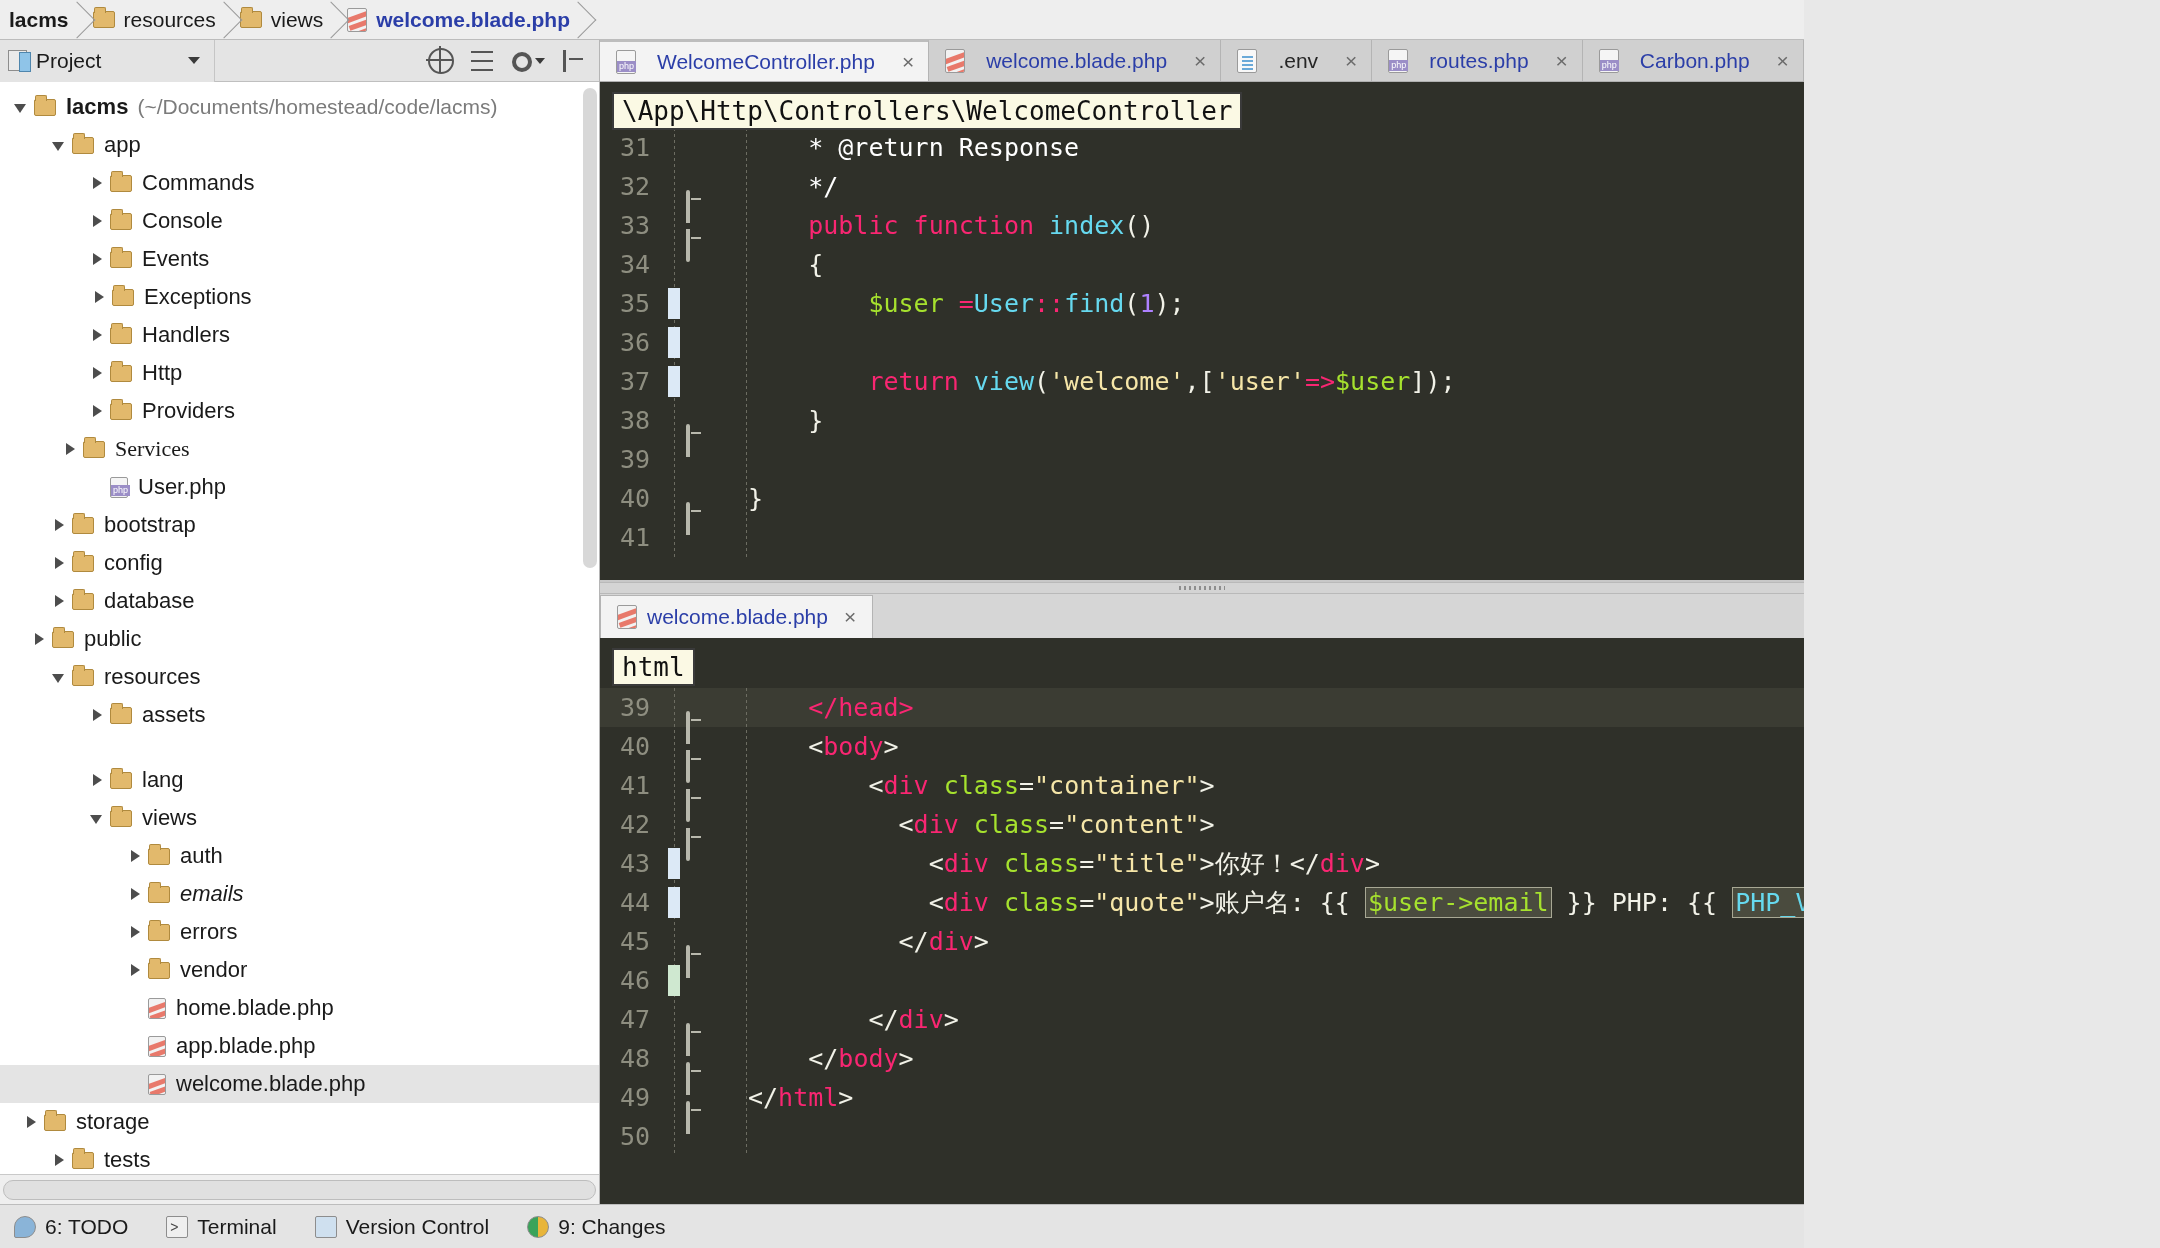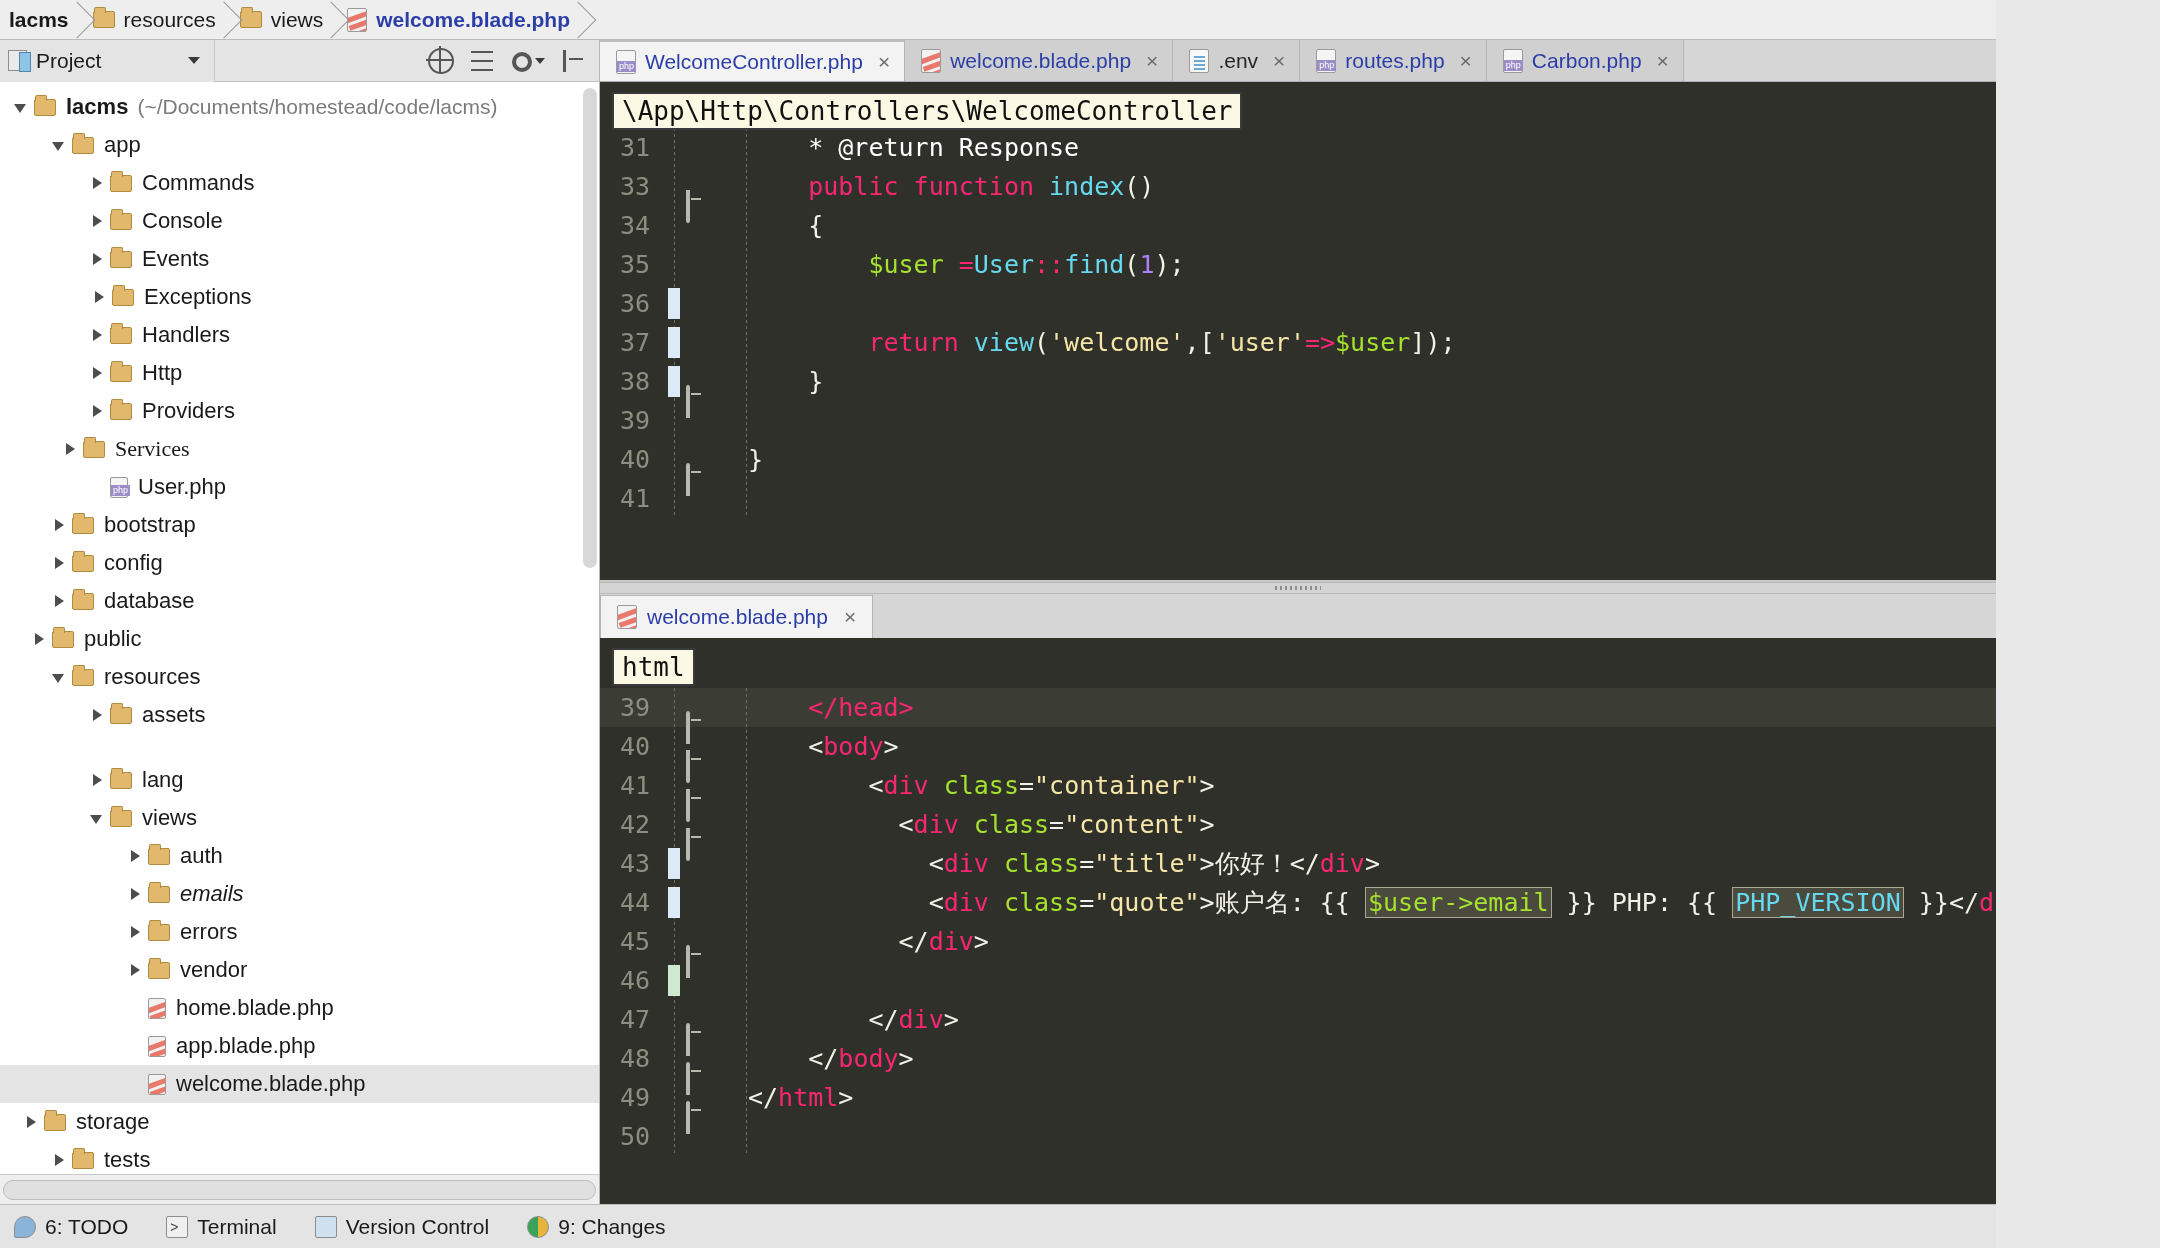--- a/index.html
+++ b/index.html
@@ -4,21 +4,21 @@
 <style>
   * { margin:0; padding:0; box-sizing:border-box; }
   html,body { width:2160px; height:1248px; overflow:hidden; }
   body {
     font-family:"Liberation Sans", sans-serif;
     font-size:19px;
     background:#e8e8e8;
     color:#1a1a1a;
     -webkit-font-smoothing:antialiased;
   }
-  .app { width:1996px; height:1248px; display:flex; flex-direction:column; }
+  .app { width:1804px; height:1248px; display:flex; flex-direction:column; }
 
   
   .breadcrumb {
     height:40px; background:#eeeeee; display:flex; align-items:center;
     border-bottom:1px solid #bcbcbc; flex:0 0 40px; overflow:hidden;
   }
   .crumb {
     display:flex; align-items:center; height:40px; padding:0 10px 0 14px;
     position:relative; font-size:21px; white-space:nowrap;
   }
@@ -134,21 +134,21 @@
   .left-hbar { height:30px; flex:0 0 30px; background:#efefef; border-top:1px solid #c9c9c9;
                display:flex; align-items:center; padding:0 3px;}
   .left-hbar-thumb { height:20px; width:1760px; background:#e0e0e0; border:1px solid #bdbdbd; border-radius:10px;}
 
   
   .right { flex:1 1 auto; display:flex; flex-direction:column; min-width:0; background:#e9e9e9; }
 
   .tabbar { height:42px; flex:0 0 42px; display:flex; align-items:flex-end;
             background:#d6d6d6; border-bottom:1px solid #b0b0b0; overflow:hidden;}
   .tab { display:flex; align-items:center; height:41px; padding:0 14px 0 16px;
-         background:#d0d0d0; border-right:1px solid #b4b4b4; gap:9px; white-space:nowrap;}
+         background:#d0d0d0; border-right:1px solid #b4b4b4; gap:21px; white-space:nowrap;}
   .tab.active { background:#f3f3f3; border-top:2px solid #bdbdbd; }
   .tab-name { font-size:21px; color:#2b3ea8; }
   .tab-name.dark { color:#262626; }
   .tab-x { color:#6b6b6b; font-size:21px; margin-left:6px; }
 
   .editor { position:relative; background:#2f3029; overflow:hidden; }
   .ed-top { flex:0 0 500px; height:500px; border-bottom:2px solid #c8c8c8; }
   .ed-bottom { flex:1 1 auto; min-height:0; }
 
   .ctx-chip {
@@ -450,20 +450,21 @@
           </div>
         </div>
 
       <div class="editor ed-top">
         <div class="ctx-chip">\App\Http\Controllers\WelcomeController</div>
         <div class="code" style="top:46px;">
           <div class="code-inner" id="top-code">
               <div class="guide" style="left: 74px;"></div>
               <div class="guide" style="left: 146px;"></div>
               <div class="ln-row"><div class="gut">31</div><div class="gut-marks"></div><div class="code-text"><span class="c-txt">    </span><span class="c-com">* @return Response</span></div></div>
+              <div class="ln-row"><div class="gut">32</div><div class="gut-marks"><span class="fold"><span class="fold-box up"></span></span></div><div class="code-text"><span class="c-txt">    </span><span class="c-com">*/</span></div></div>
               <div class="ln-row"><div class="gut">33</div><div class="gut-marks"><span class="fold"><span class="fold-box dn"></span></span></div><div class="code-text"><span class="c-txt">    </span><span class="c-kw">public function </span><span class="c-fn">index</span><span class="c-pun">()</span></div></div>
               <div class="ln-row"><div class="gut">34</div><div class="gut-marks"></div><div class="code-text"><span class="c-pun">    {</span></div></div>
               <div class="ln-row"><div class="gut">35</div><div class="gut-marks"></div><div class="code-text"><span class="c-txt">        </span><span class="c-var">$user </span><span class="c-kw">=</span><span class="c-fn">User</span><span class="c-kw">::</span><span class="c-fn">find</span><span class="c-pun">(</span><span class="c-num">1</span><span class="c-pun">);</span></div></div>
               <div class="chg-bar" style="top: 160px; height: 31px;"></div>
               <div class="ln-row"><div class="gut">36</div><div class="gut-marks"></div><div class="code-text"><span class="c-txt"></span></div></div>
               <div class="chg-bar" style="top: 199px; height: 31px;"></div>
               <div class="ln-row"><div class="gut">37</div><div class="gut-marks"></div><div class="code-text"><span class="c-txt">        </span><span class="c-kw">return </span><span class="c-fn">view</span><span class="c-pun">(</span><span class="c-str">'welcome'</span><span class="c-pun">,[</span><span class="c-str">'user'</span><span class="c-kw">=&gt;</span><span class="c-var">$user</span><span class="c-pun">]);</span></div></div>
               <div class="chg-bar" style="top: 238px; height: 31px;"></div>
               <div class="ln-row"><div class="gut">38</div><div class="gut-marks"><span class="fold"><span class="fold-box up"></span></span></div><div class="code-text"><span class="c-pun">    }</span></div></div>
               <div class="ln-row"><div class="gut">39</div><div class="gut-marks"></div><div class="code-text"><span class="c-txt"></span></div></div>

